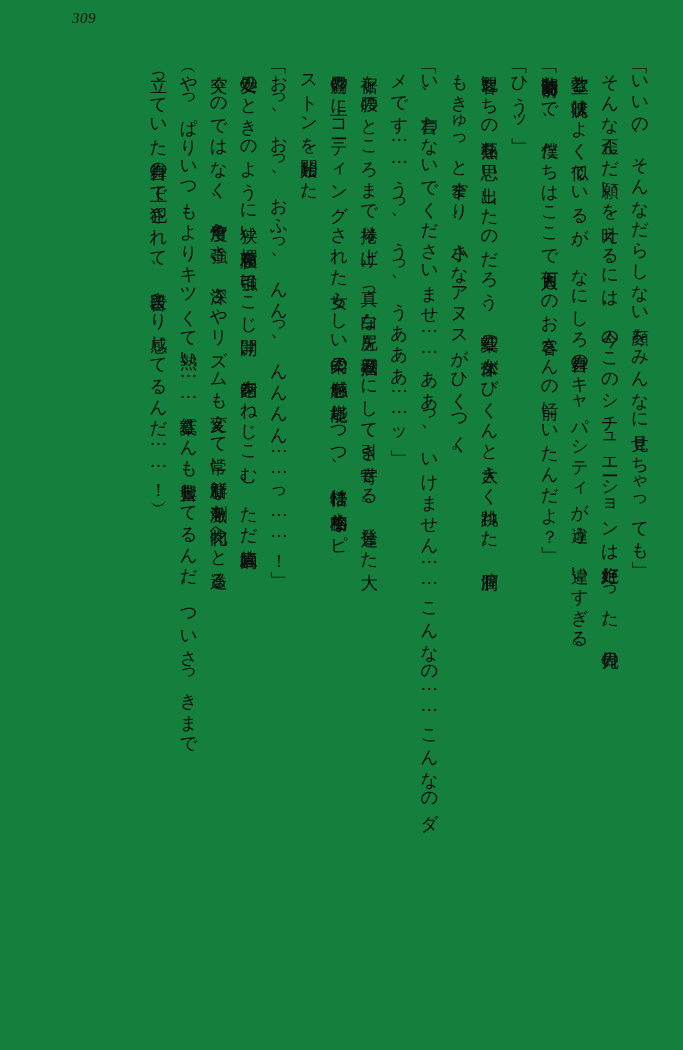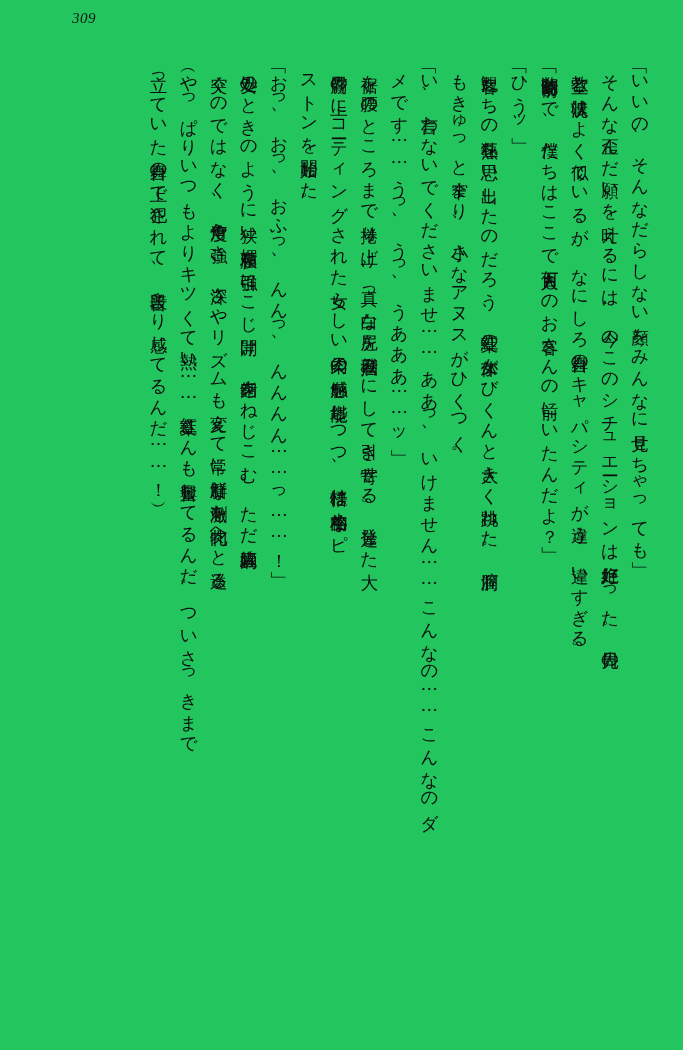--- a/index.html
+++ b/index.html
@@ -8,21 +8,21 @@
     background: #ffffff;
   }
   body {
     font-family: "Liberation Serif", "DejaVu Serif", serif;
     color: #000000;
   }
   #page {
     position: relative;
     width: 683px;
     height: 1050px;
-    background: #22c55e;
+    background: #15803d;
     overflow: hidden;
   }
   #page-number {
     position: absolute;
     top: 10px;
     left: 72px;
     font-size: 15px;
     font-style: italic;
     font-family: "Liberation Serif", "DejaVu Serif", serif;
     color: #111;

